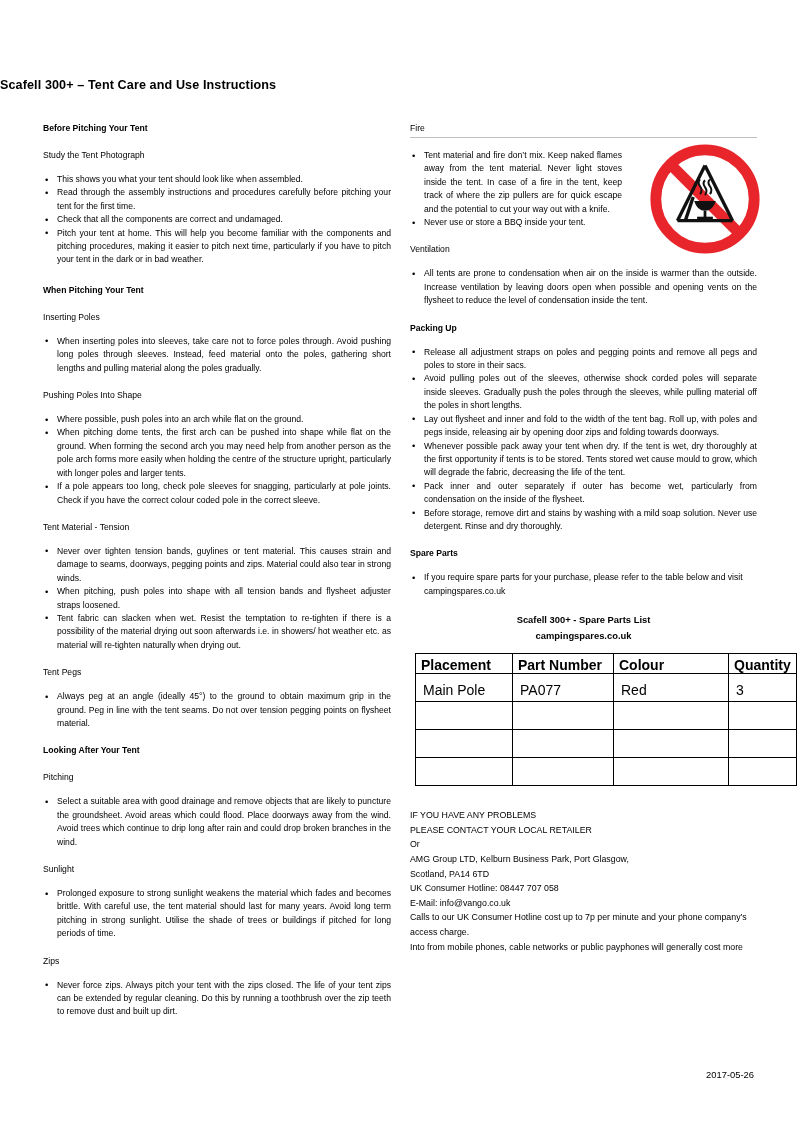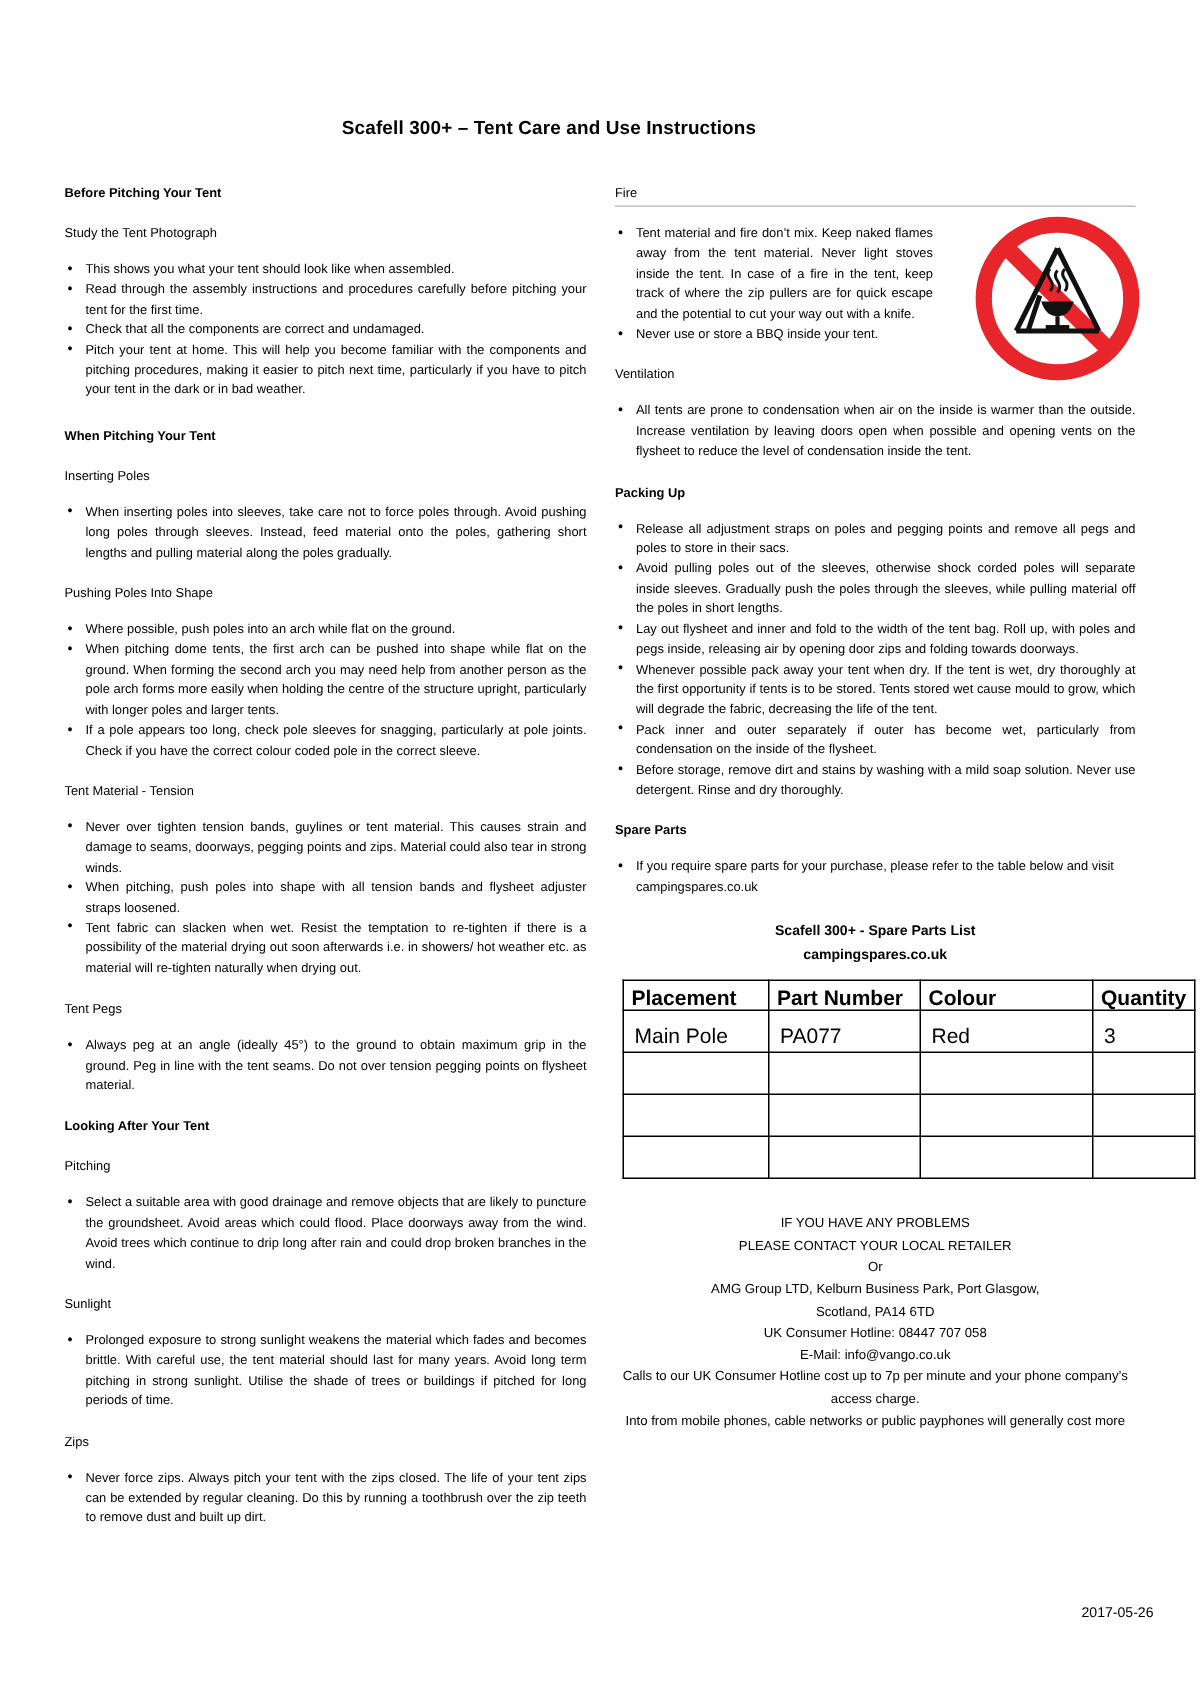--- a/index.html
+++ b/index.html
@@ -17,21 +17,21 @@
     height: 1134px;
     background: #ffffff;
     overflow: hidden;
     box-sizing: border-box;
   }
   .doc-title {
     position: absolute;
     left: 0;
     top: 78px;
     width: 732px;
-    text-align: center;
+    text-align: left;
     font-size: 12.6px;
     font-weight: bold;
     letter-spacing: 0.1px;
   }
   .columns {
     position: absolute;
     left: 0;
     top: 122px;
     width: 802px;
     display: flex;
@@ -152,27 +152,27 @@
   .cell-flow {
     position: absolute;
     left: 7px;
     top: 8px;
     white-space: nowrap;
   }
   td.rel { position: relative; }
 
   .footer-block {
     margin-top: 22px;
-    text-align: center;
+    text-align: left;
     font-size: 8.8px;
     line-height: 14.6px;
   }
   .date-stamp {
     position: absolute;
-    right: 33px;
+    right: 48px;
     top: 1069px;
     font-size: 9.4px;
   }
 </style>
 </head>
 <body>
 
 <div class="page">
 
   <div class="doc-title">Scafell 300+ – Tent Care and Use Instructions</div>

